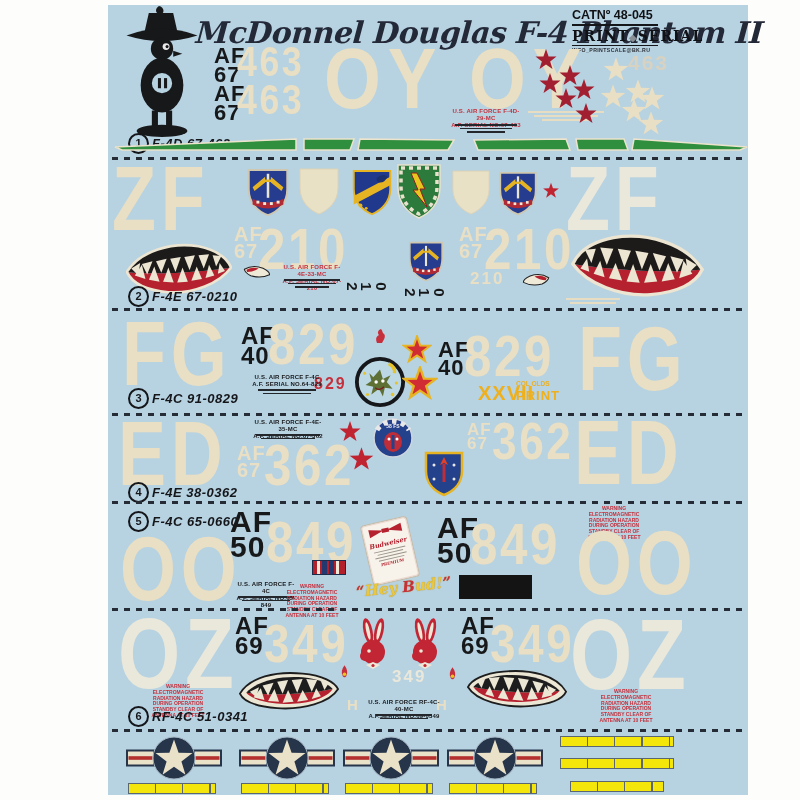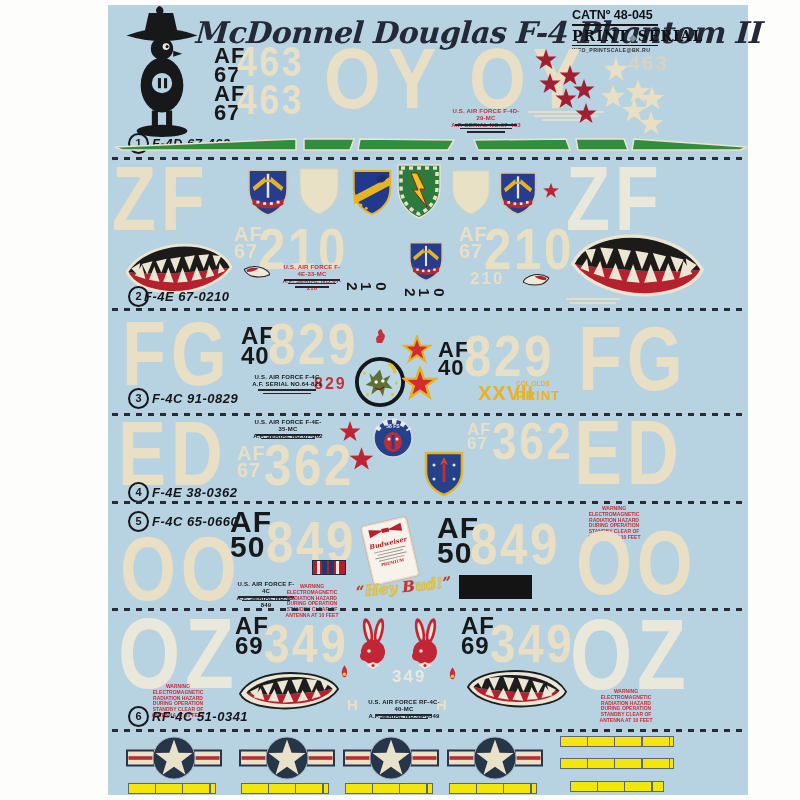--- a/index.html
+++ b/index.html
@@ -325,21 +325,21 @@
   <div class="a smallcream cream" style="left:470px;top:270px">210</div>
 
   <div class="a vdig" style="left:348px;top:278px">
     <span>2</span><span>1</span><span>0</span>
   </div>
   <div class="a vdig" style="left:406px;top:284px">
     <span>2</span><span>1</span><span>0</span>
   </div>
 
   <div class="a lnum" style="left:128px;top:286px">2</div>
-  <div class="a ltext" style="left:144px;top:290px">F-4E 67-0210</div>
+  <div class="a ltext" style="left:152px;top:290px">F-4E 67-0210</div>
 
   <div class="a dash" style="left:112px;top:308px;width: 632px"></div>
 
   <div class="a big cream" style="left:122px;top:309px">FG</div>
   <div class="a big cream" style="left:578px;top:314px">FG</div>
   <div class="a afstack" style="left:241px;top:326px;font-size:24px;line-height:20px">
     <div>AF</div>
     <div>40</div>
   </div>
   <div class="a num cream" style="left:268px;top:315px">829</div>

